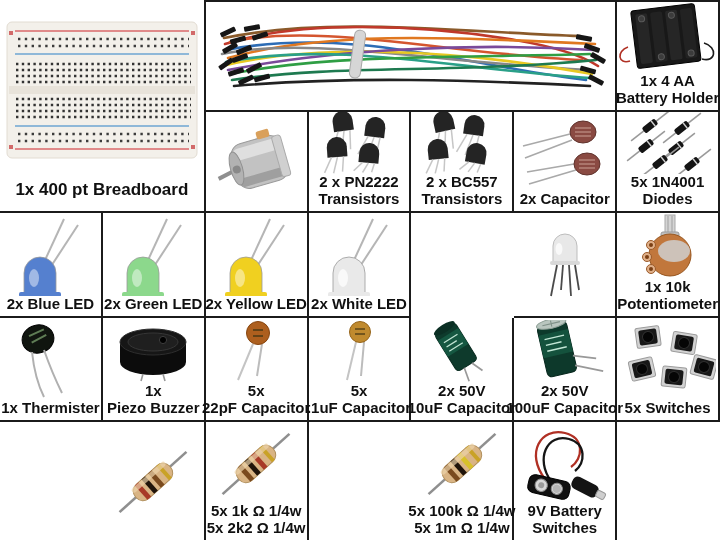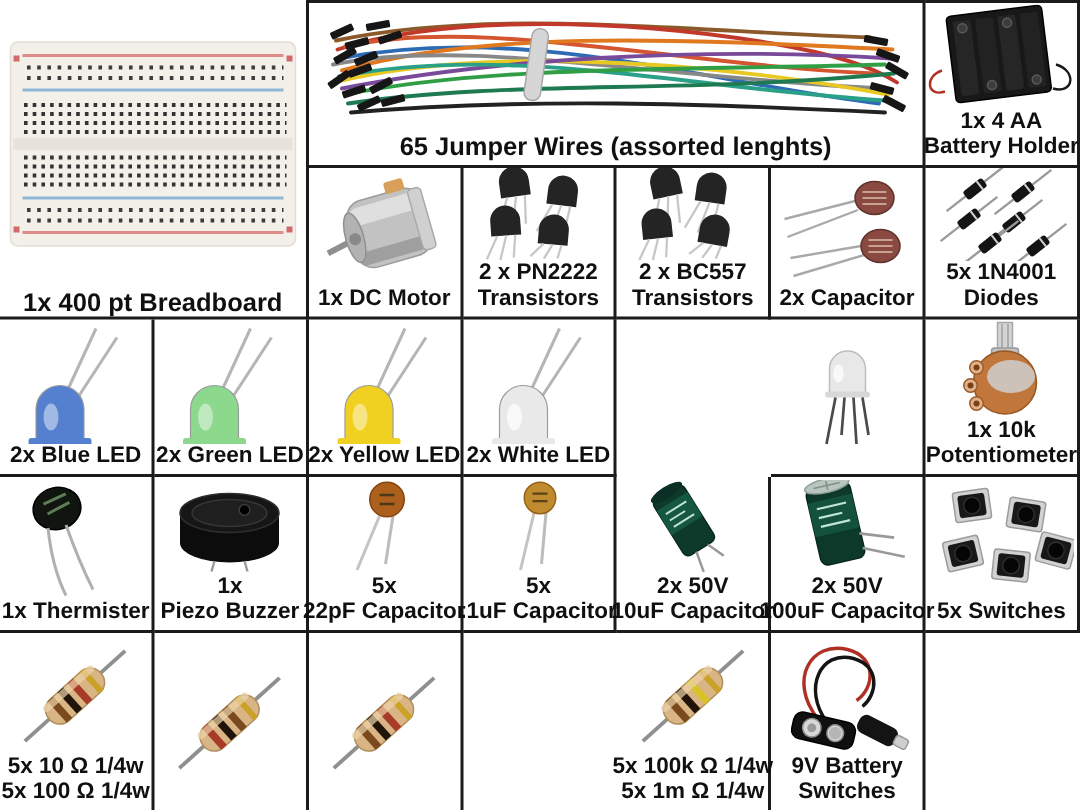--- a/index.html
+++ b/index.html
@@ -16,21 +16,21 @@
   }
   .tb{border-top:2px solid #1b1b1b;}
   .nb{border-bottom:none;}
   .c-empty{border:none;}
   .img{flex:1 1 auto;width:100%;min-height:0;display:flex;align-items:center;justify-content:center;overflow:hidden;}
   .label{
     font-weight:bold;color:#101010;font-size:15px;line-height:1.12;
     text-align:center;white-space:pre;padding:0 0 3px;z-index:2;position:relative;
   }
   .lbl-lg{font-size:17px;}
-  .c-bread .label{padding-bottom:0;}
+  .c-bread .label{padding-bottom:12px;}
   svg{display:block;}
 </style>
 </head>
 <body>
 
 <div class="board">
 
   <div class="cell c-bread" style="grid-area:1/1/3/3">
     <div class="img">
       <svg width="194" height="146" viewBox="0 0 194 146">
@@ -93,21 +93,20 @@
           <rect x="-8" y="-2.5" width="16" height="5" rx="1" transform="translate(34 36) rotate(-22)"></rect>
           <rect x="-8" y="-2.5" width="16" height="5" rx="1" transform="translate(52 64) rotate(-15)"></rect>
           <rect x="-8" y="-2.5" width="16" height="5" rx="1" transform="translate(382 34) rotate(20)"></rect>
           <rect x="-8" y="-2.5" width="16" height="5" rx="1" transform="translate(388 44) rotate(30)"></rect>
           <rect x="-8" y="-2.5" width="16" height="5" rx="1" transform="translate(378 56) rotate(15)"></rect>
           <rect x="-8" y="-2.5" width="16" height="5" rx="1" transform="translate(386 66) rotate(28)"></rect>
           <rect x="-8" y="-2.5" width="16" height="5" rx="1" transform="translate(374 24) rotate(10)"></rect>
         </g>
       </svg>
     </div>
-    <div class="label lbl-lg">65 Jumper Wires (assorted lenghts)</div>
   </div>
 
   <div class="cell tb" style="grid-area:1/7/2/8">
     <div class="img">
       <svg width="100" height="70" viewBox="0 0 100 70">
         <path d="M10,44 C-2,48 0,62 12,58" fill="none" stroke="#b03024" stroke-width="1.6"></path>
         <path d="M86,40 C100,44 98,60 84,56" fill="none" stroke="#1a1a1a" stroke-width="1.6"></path>
         <g transform="rotate(-7 48 34)">
           <rect x="16" y="4" width="64" height="58" rx="3" fill="#181818" stroke="#000"></rect>
           <rect x="20" y="8" width="12" height="50" rx="2" fill="#262626"></rect>
@@ -133,21 +132,20 @@
           <rect x="26" y="16" width="52" height="46" rx="12" fill="#c2c2c2" stroke="#9a9a9a"></rect>
           <rect x="28" y="20" width="48" height="12" rx="6" fill="#dfdfdf"></rect>
           <rect x="28" y="50" width="48" height="9" rx="4" fill="#9f9f9f"></rect>
           <rect x="70" y="18" width="9" height="42" rx="3" fill="#d0d0d0" stroke="#aaa"></rect>
           <ellipse cx="28" cy="39" rx="6" ry="17" fill="#b2b2b2" stroke="#909090"></ellipse>
           <circle cx="28" cy="40" r="4" fill="#898989"></circle>
           <rect x="56" y="9" width="13" height="8" rx="2" fill="#d9a05b"></rect>
         </g>
       </svg>
     </div>
-    <div class="label">1x DC Motor</div>
   </div>
 
   <div class="cell" style="grid-area:2/4">
     <div class="img">
       <svg width="96" height="62" viewBox="0 0 96 62">
         <g stroke="#c6c6c6" stroke-width="1.5">
           <g transform="translate(32,12) rotate(-8)">
               <path d="M-10,7 L-10,-3 A10,10 0 0 1 10,-3 L10,7 Z" fill="#242424" stroke="none"></path>
               <line x1="-6" y1="7" x2="-14" y2="26"></line>
               <line x1="0" y1="7" x2="-5" y2="28"></line>
@@ -497,68 +495,53 @@
               <rect x="-12" y="-10" width="24" height="20" rx="2" fill="#d2d2d2" stroke="#9c9c9c"></rect>
               <rect x="-9" y="-7.5" width="18" height="15" rx="2" fill="#181818"></rect>
               <circle r="5.5" fill="#050505" stroke="#2e2e2e"></circle>
             </g>
         </g>
       </svg>
     </div>
     <div class="label">5x Switches</div>
   </div>
 
-  <div class="cell nb" style="grid-area:5/1">
+
+  <div class="cell nb" style="grid-area:5/2">
+    <div class="img">
+      <svg width="96" height="78" viewBox="0 0 96 78">
+        <g transform="translate(48,40) rotate(-42)">
+          <line x1="-45" y1="0" x2="45" y2="0" stroke="#8f8f8f" stroke-width="2.6"></line>
+          <rect x="-23" y="-9.5" width="46" height="19" rx="9" fill="#d9b484" stroke="#b08f5c"></rect>
+          <rect x="-16" y="-9.5" width="5" height="19" fill="#a83a28"></rect>
+          <rect x="-7" y="-9.5" width="5" height="19" fill="#20140a"></rect>
+          <rect x="2" y="-9.5" width="5" height="19" fill="#7a4a1e"></rect>
+          <rect x="13" y="-9.5" width="4" height="19" fill="#c9a227"></rect>
+          <rect x="-22" y="-9" width="44" height="5" rx="2.5" fill="#ecd3a9" opacity="0.7"></rect>
+        </g>
+      </svg>
+    </div>
+  </div>
+
+  <div class="cell nb" style="grid-area:5/3">
     <div class="img">
       <svg width="96" height="78" viewBox="0 0 96 78">
         <g transform="translate(48,40) rotate(-42)">
           <line x1="-45" y1="0" x2="45" y2="0" stroke="#8f8f8f" stroke-width="2.6"></line>
           <rect x="-23" y="-9.5" width="46" height="19" rx="9" fill="#d9b484" stroke="#b08f5c"></rect>
           <rect x="-16" y="-9.5" width="5" height="19" fill="#7a4a1e"></rect>
           <rect x="-7" y="-9.5" width="5" height="19" fill="#20140a"></rect>
           <rect x="2" y="-9.5" width="5" height="19" fill="#a83a28"></rect>
           <rect x="13" y="-9.5" width="4" height="19" fill="#c9a227"></rect>
           <rect x="-22" y="-9" width="44" height="5" rx="2.5" fill="#ecd3a9" opacity="0.7"></rect>
         </g>
       </svg>
     </div>
-    <div class="label">5x 10 Ω 1/4w
-5x 100 Ω 1/4w</div>
-  </div>
-
-  <div class="cell nb" style="grid-area:5/2">
-    <div class="img">
-      <svg width="96" height="78" viewBox="0 0 96 78">
-        <g transform="translate(48,40) rotate(-42)">
-          <line x1="-45" y1="0" x2="45" y2="0" stroke="#8f8f8f" stroke-width="2.6"></line>
-          <rect x="-23" y="-9.5" width="46" height="19" rx="9" fill="#d9b484" stroke="#b08f5c"></rect>
-          <rect x="-16" y="-9.5" width="5" height="19" fill="#a83a28"></rect>
-          <rect x="-7" y="-9.5" width="5" height="19" fill="#20140a"></rect>
-          <rect x="2" y="-9.5" width="5" height="19" fill="#7a4a1e"></rect>
-          <rect x="13" y="-9.5" width="4" height="19" fill="#c9a227"></rect>
-          <rect x="-22" y="-9" width="44" height="5" rx="2.5" fill="#ecd3a9" opacity="0.7"></rect>
-        </g>
-      </svg>
-    </div>
-  </div>
-
-  <div class="cell nb" style="grid-area:5/3">
-    <div class="img">
-      <svg width="96" height="78" viewBox="0 0 96 78">
-        <g transform="translate(48,40) rotate(-42)">
-          <line x1="-45" y1="0" x2="45" y2="0" stroke="#8f8f8f" stroke-width="2.6"></line>
-          <rect x="-23" y="-9.5" width="46" height="19" rx="9" fill="#d9b484" stroke="#b08f5c"></rect>
-          <rect x="-16" y="-9.5" width="5" height="19" fill="#7a4a1e"></rect>
-          <rect x="-7" y="-9.5" width="5" height="19" fill="#20140a"></rect>
-          <rect x="2" y="-9.5" width="5" height="19" fill="#a83a28"></rect>
-          <rect x="13" y="-9.5" width="4" height="19" fill="#c9a227"></rect>
-          <rect x="-22" y="-9" width="44" height="5" rx="2.5" fill="#ecd3a9" opacity="0.7"></rect>
-        </g>
-      </svg>
-    </div>
+    <div class="label">5x 1k Ω 1/4w
+5x 2k2 Ω 1/4w</div>
   </div>
 
 
   <div class="cell nb" style="grid-area:5/5">
     <div class="img">
       <svg width="96" height="78" viewBox="0 0 96 78">
         <g transform="translate(48,40) rotate(-42)">
           <line x1="-45" y1="0" x2="45" y2="0" stroke="#8f8f8f" stroke-width="2.6"></line>
           <rect x="-23" y="-9.5" width="46" height="19" rx="9" fill="#d9b484" stroke="#b08f5c"></rect>
           <rect x="-16" y="-9.5" width="5" height="19" fill="#7a4a1e"></rect>

